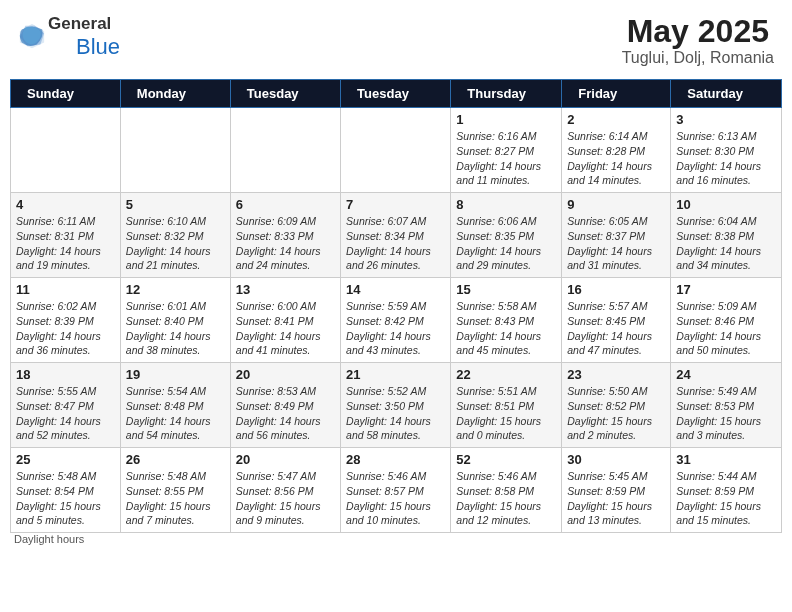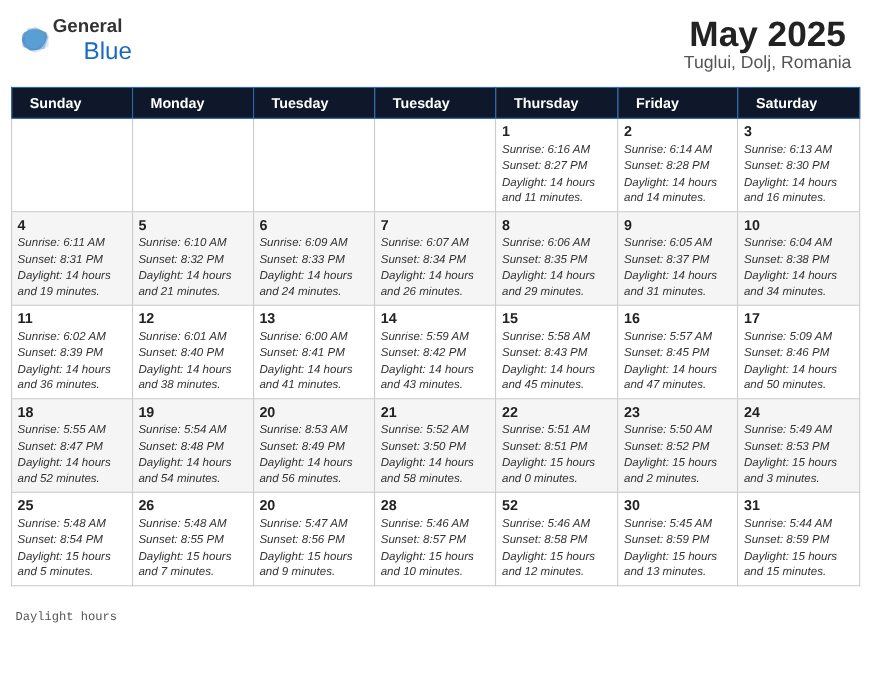--- a/index.html
+++ b/index.html
@@ -74,25 +74,24 @@
     .day-info {
       font-size: 10.5px;
       color: #333;
       line-height: 1.4;
       font-style: italic;
     }
     .empty-cell {
       background: #fff !important;
     }
     .footer {
-      margin-top: 23px;
+      margin-top: 0;
       font-size: 11px;
       color: #555;
       padding-left: 4px;
-      font-family: Liberation Mono, monospace;
     }
   </style>
 </head>
 <body>
 
 <div class="header">
   <div class="logo">
     <svg class="logo-icon" viewBox="0 0 30 30">
       <polygon points="15,2 28,10 28,22 15,28 2,22 2,10" fill="#1a6bbf" opacity="0.15"></polygon>
       <polygon points="18,4 28,12 24,24 10,26 2,16 8,4" fill="#1a6bbf" opacity="0.3"></polygon>

